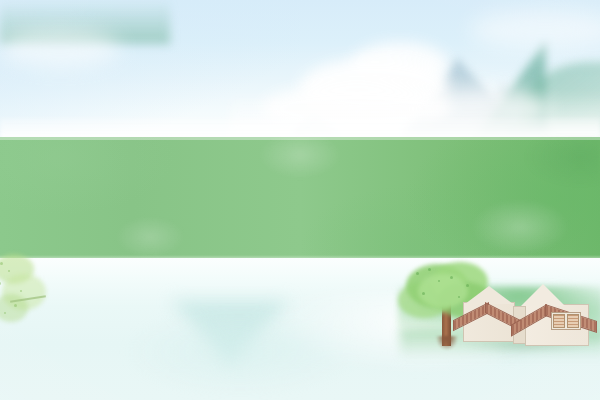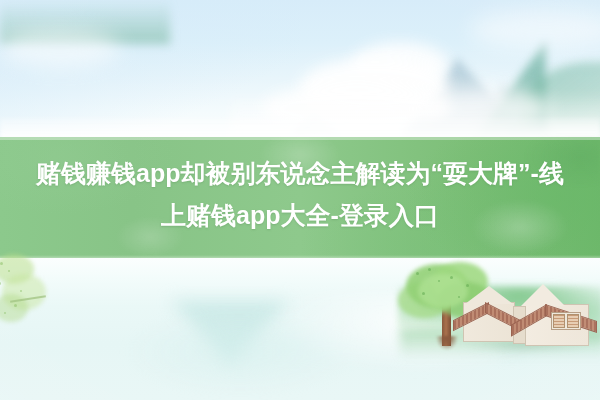--- a/index.html
+++ b/index.html
@@ -437,24 +437,20 @@
   <div class="cloud c4"></div>
   <div class="mist-band"></div>
   <div class="horizon-haze"></div>
 
   <div class="green-band">
     <div class="band-tex"></div>
     <div class="band-top-edge"></div>
     <div class="band-bottom-fade"></div>
   </div>
 
-  <div class="headline">
-    <span class="ln ln1">赌钱赚钱app却被别东说念主解读为“耍大牌”-线</span>
-    <span class="ln ln2">上赌钱app大全-登录入口</span>
-  </div>
 
   <div class="lower"></div>
   <div class="lower-vshape"></div>
   <div class="lower-vshape2"></div>
   <div class="lower-sheen"></div>
 
   <div class="left-foliage">
     <div class="lf-blob lf1"></div>
     <div class="lf-blob lf2"></div>
     <div class="lf-blob lf3"></div>

